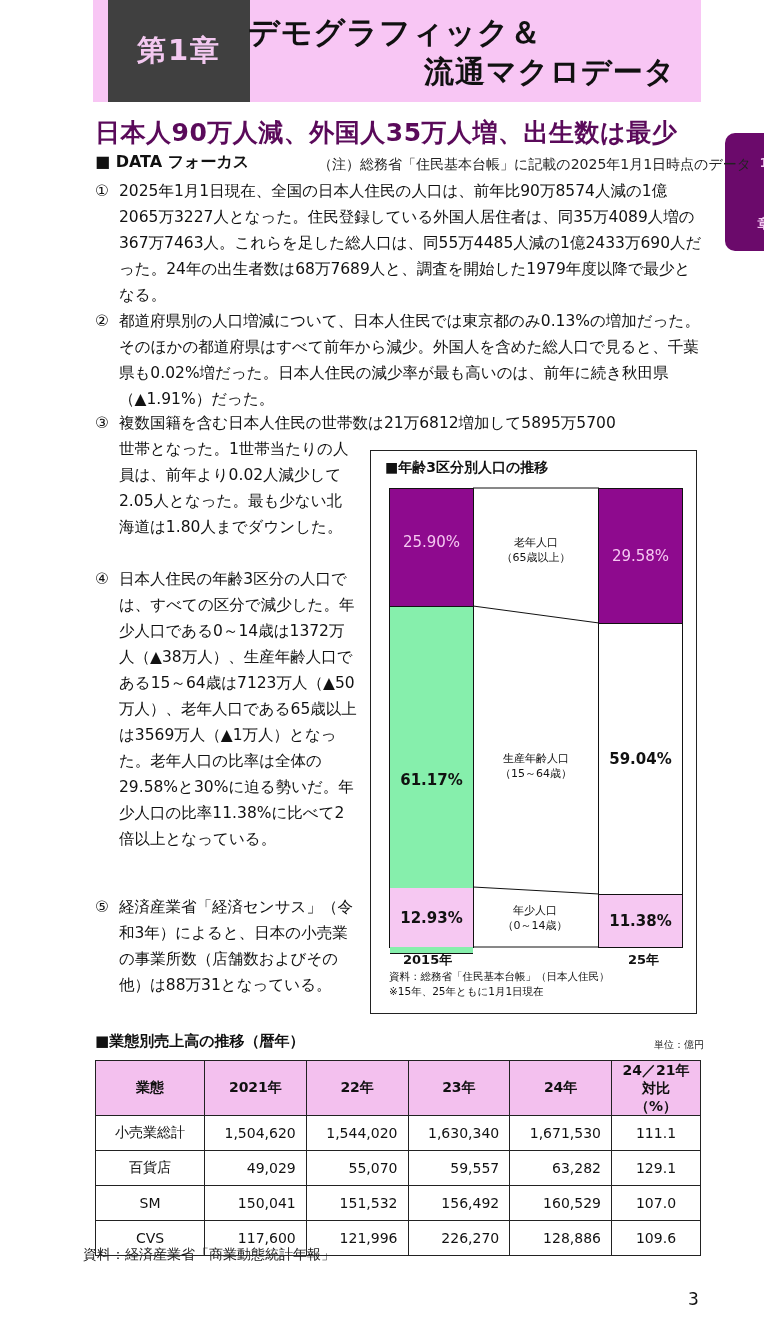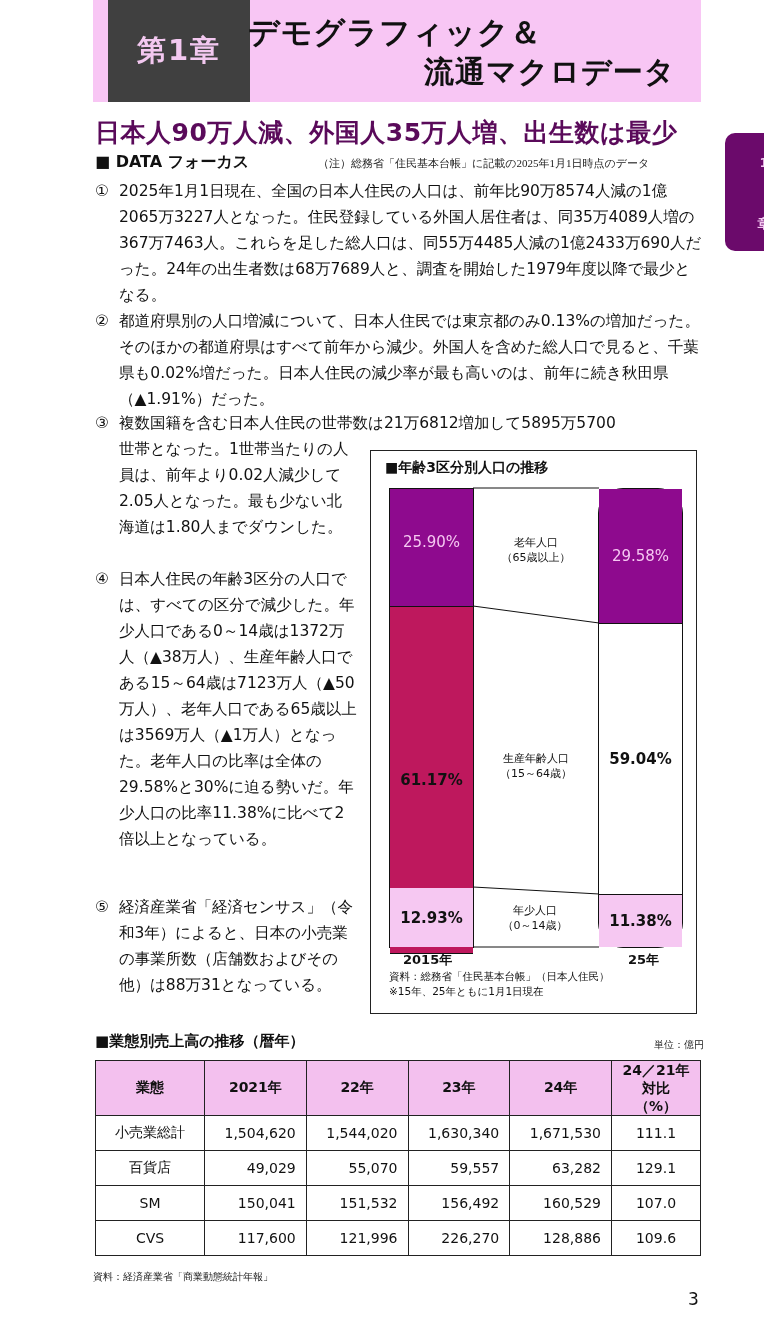--- a/index.html
+++ b/index.html
@@ -7,21 +7,21 @@
          font-family:"DejaVu Sans", "Liberation Sans", sans-serif; color:#111; }
   .abs { position:absolute; }
   
   .hdr { left:93px; top:0; width:608px; height:102px; background:#f8c6f4; }
   .chap { left:108px; top:0; width:142px; height:102px; background:#404040; color:#f3c8f0;
           font-weight:bold; font-size:29px; display:flex; align-items:center; justify-content:center; letter-spacing:2px; }
   .ttl1 { left:248px; top:12px; font-size:31px; font-weight:bold; color:#111; letter-spacing:1px; }
   .ttl2 { left:424px; top:52px; font-size:30px; font-weight:bold; color:#111; letter-spacing:1px; }
   .headline { left:95px; top:116px; font-size:25px; font-weight:bold; color:#5a0a5a; letter-spacing:0.5px; white-space:nowrap; }
   .sub { left:95px; top:152px; font-size:16px; font-weight:bold; color:#111; }
-  .note { left:318px; top:156px; font-size:11px; color:#222; white-space:nowrap;font-family:Liberation Serif, serif; }
+  .note { left:318px; top:156px; font-size:14px; color:#222; white-space:nowrap; }
   .tab { left:725px; top:133px; width:39px; height:118px; background:#6b0a6b; border-radius:10px 0 0 10px;
          color:#f3c8f0; font-weight:bold; font-size:13px; text-align:center; }
   .tab .n { position:absolute; top:22px; width:100%; }
   .tab .k { position:absolute; top:82px; width:100%; }
   .para { font-size:15.5px; line-height:26px; color:#111; }
   .p-full { left:95px; width:608px; }
   .p-narrow { left:95px; width:262px; }
   .para .num { display:inline-block; width:24px; }
   .para .body { display:block; padding-left:24px; margin-top:-26px; }
   
@@ -33,21 +33,21 @@
   .ylab { position:absolute; font-size:13px; font-weight:bold; }
   .src { position:absolute; font-size:10.5px; color:#111; line-height:15px; }
   
   .t-title { left:95px; top:1032px; font-size:15px; font-weight:bold; color:#111; }
   .unit { left:654px; top:1038px; font-size:10px; color:#222; }
   table.dt { position:absolute; left:95px; top:1060px; width:606px; border-collapse:collapse; font-size:14px; }
   table.dt th, table.dt td { border:1.5px solid #222; height:34px; padding:0 10px; }
   table.dt th { background:#f3c0ee; font-weight:bold; height:46px; text-align:center; }
   table.dt td { text-align:right; }
   table.dt td.c { text-align:center; }
-  .t-src { left:93px; top:1246px; font-size:10px; color:#222;margin-top:24px; }
+  .t-src { left:83px; top:1246px; font-size:14px; color:#222; }
   .pg { left:688px; top:1289px; font-size:17px; color:#111; }
 </style>
 </head>
 <body>
 
 <div class="abs hdr"></div>
 <div class="abs chap">第1章</div>
 <div class="abs ttl1">デモグラフィック＆</div>
 <div class="abs ttl2">流通マクロデータ</div>
 
@@ -89,25 +89,25 @@
 
   <svg class="abs" style="left:0;top:0;" width="327" height="564">
     <line x1="102" y1="155" x2="228" y2="172" stroke="#111" stroke-width="1"></line>
     <line x1="102" y1="436" x2="228" y2="443" stroke="#111" stroke-width="1"></line>
     <line x1="102" y1="37" x2="228" y2="37" stroke="#111" stroke-width="1"></line>
     <line x1="102" y1="496" x2="228" y2="496" stroke="#111" stroke-width="1"></line>
   </svg>
 
   <div class="bar" style="left:18px;top:37px;width:85px;height:460px;">
     <div class="seg" style="top:0;height:118px;background:#8e0a8e;color:#f6c8f2;font-weight:normal;border-bottom:1px solid #111;padding-bottom:12px;">25.90%</div>
-    <div class="seg" style="top:118px;height:347px;background:#be185d;color:#111;border-bottom:1px solid #111;">61.17%</div>
+    <div class="seg" style="top:118px;height:347px;background:#86efac;color:#111;border-bottom:1px solid #111;">61.17%</div>
     <div class="seg" style="top:399px;height:59px;background:#f6c8f2;color:#111;">12.93%</div>
   </div>
 
-  <div class="bar" style="left:227px;top:37px;width:85px;height:460px;border-radius:25px;">
+  <div class="bar" style="left:227px;top:37px;width:85px;height:460px;">
     <div class="seg" style="top:0;height:135px;background:#8e0a8e;color:#f6c8f2;font-weight:normal;border-bottom:1px solid #111;">29.58%</div>
     <div class="seg" style="top:135px;height:271px;background:#fff;color:#111;border-bottom:1px solid #111;">59.04%</div>
     <div class="seg" style="top:406px;height:52px;background:#f6c8f2;color:#111;">11.38%</div>
   </div>
 
   <div class="lbl" style="left:104px;top:84px;width:122px;">
     <div>老年人口</div>
     <div>（65歳以上）</div>
   </div>
   <div class="lbl" style="left:104px;top:300px;width:122px;">

